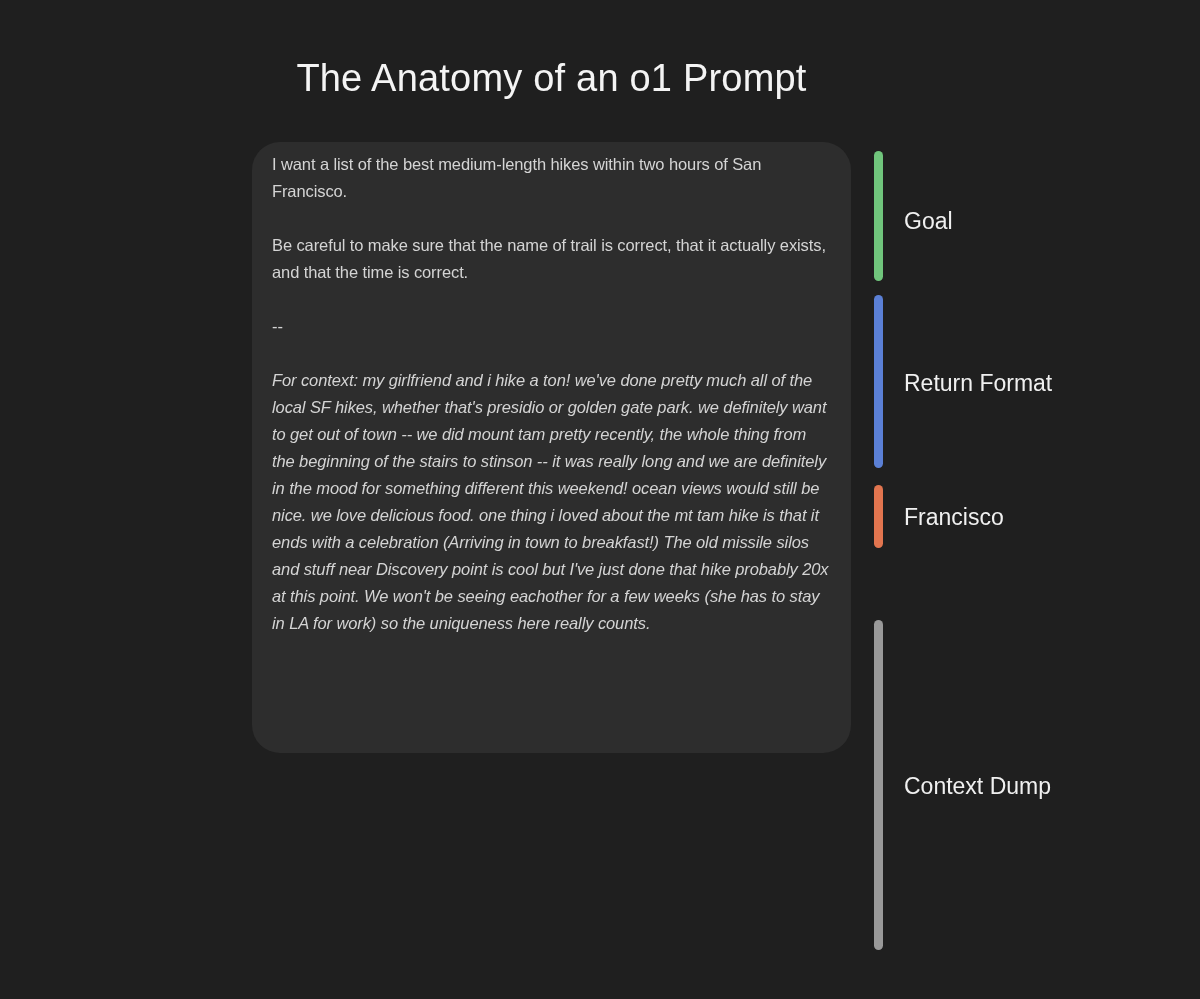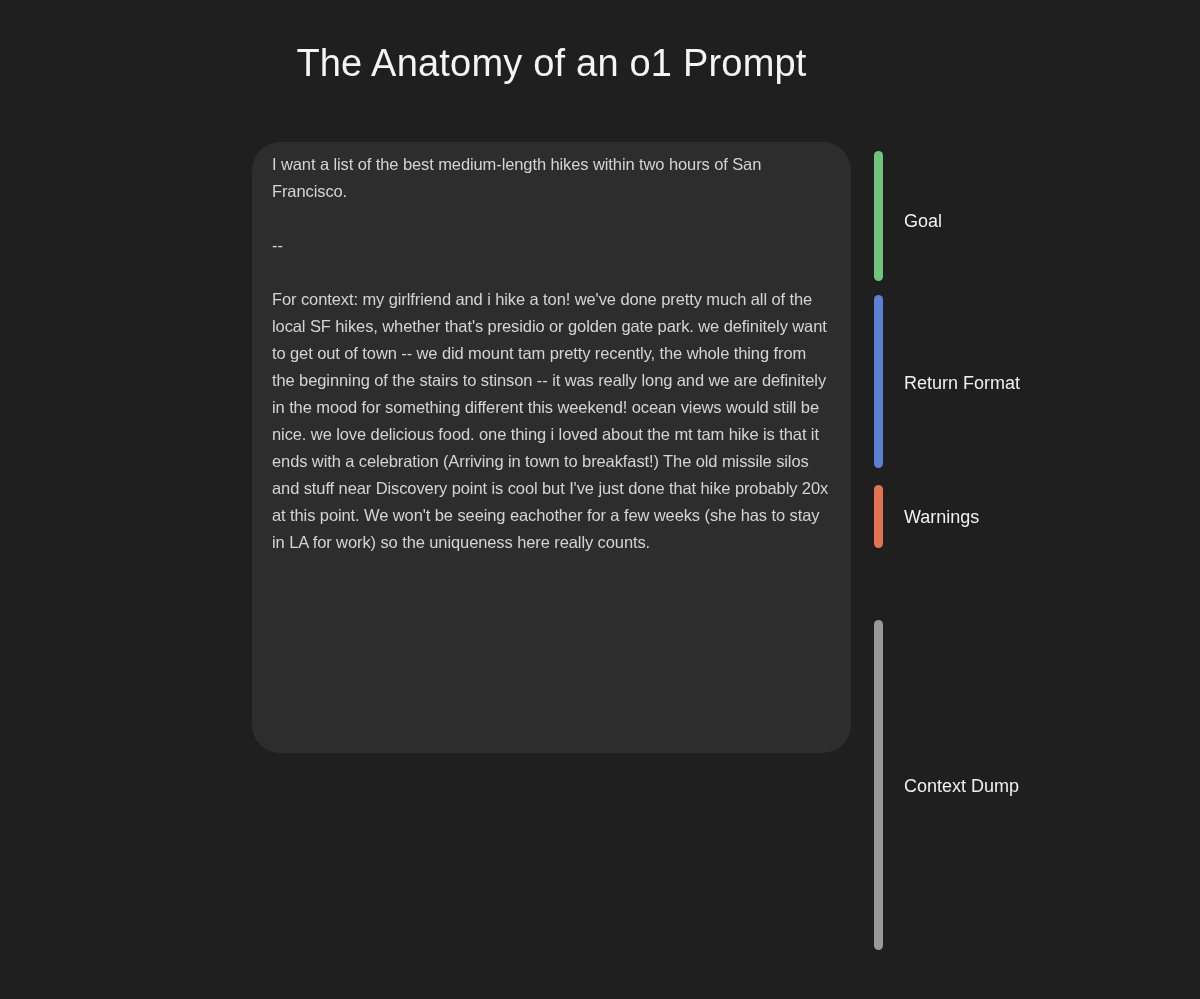--- a/index.html
+++ b/index.html
@@ -6,21 +6,21 @@
   html, body { width: 1200px; height: 999px; }
   body {
     position: relative;
     background: #1f1f1f;
     font-family: "Liberation Sans", sans-serif;
     overflow: hidden;
   }
   .title {
     position: absolute;
     left: 252px;
-    top: 40px;
+    top: 55px;
     width: 599px;
     text-align: center;
     font-size: 38px;
     line-height: 46px;
     font-weight: 500;
     color: #f4f4f4;
     letter-spacing: 0.2px;
   }
   .prompt-card {
     position: absolute;
@@ -33,21 +33,21 @@
     padding: 9px 20px 10px 20px;
     overflow: hidden;
   }
   .prompt-card p {
     font-size: 16.5px;
     line-height: 27px;
     letter-spacing: -0.1px;
     color: #d4d4d4;
     margin: 0 0 27px 0;
   }
-  .prompt-card p:last-child { margin-bottom: 0; }
+  .prompt-card p:last-child { margin-bottom: 0; font-style: italic; }
   .rail {
     position: absolute;
     left: 874px;
     top: 0;
     width: 326px;
     height: 999px;
   }
   .bar {
     position: absolute;
     left: 0;
@@ -55,47 +55,48 @@
     border-radius: 5px;
     background: #888;
   }
   .bar-goal     { top: 151px; height: 130px; }
   .bar-format   { top: 295px; height: 173px; }
   .bar-warnings { top: 485px; height: 63px; }
   .bar-context  { top: 620px; height: 330px; }
   .ann-label {
     position: absolute;
     left: 30px;
-    font-size: 18px;
+    font-size: 23px;
     line-height: 26px;
     font-weight: 500;
     color: #f0f0f0;
     white-space: nowrap;
   }
   .label-goal     { top: 208px; }
   .label-format   { top: 370px; }
   .label-warnings { top: 504px; }
   .label-context  { top: 773px; }
 </style>
 </head>
 <body style="background-color: rgb(31, 31, 31);">
 
 <h1 class="title">The Anatomy of an o1 Prompt</h1>
 
 <div class="prompt-card" style="background-color: rgb(45, 45, 45);">
   <p>I want a list of the best medium-length hikes within two hours of San Francisco.</p>
+  <p>Be careful to make sure that the name of trail is correct, that it actually exists, and that the time is correct.</p>
   <p>--</p>
   <p>For context: my girlfriend and i hike a ton! we've done pretty much all of the local SF hikes, whether that's presidio or golden gate park. we definitely want to get out of town -- we did mount tam pretty recently, the whole thing from the beginning of the stairs to stinson -- it was really long and we are definitely in the mood for something different this weekend! ocean views would still be nice. we love delicious food. one thing i loved about the mt tam hike is that it ends with a celebration (Arriving in town to breakfast!) The old missile silos and stuff near Discovery point is cool but I've just done that hike probably 20x at this point. We won't be seeing eachother for a few weeks (she has to stay in LA for work) so the uniqueness here really counts.</p>
 </div>
 
 <div class="rail">
   <div class="bar bar-goal" style="background-color: rgb(112, 197, 124);"></div>
   <div class="ann-label label-goal">Goal</div>
 
   <div class="bar bar-format" style="background-color: rgb(91, 128, 214);"></div>
   <div class="ann-label label-format">Return Format</div>
 
   <div class="bar bar-warnings" style="background-color: rgb(226, 117, 79);"></div>
-  <div class="ann-label label-warnings">Warnings</div>
+  <div class="ann-label label-warnings">Francisco</div>
 
   <div class="bar bar-context" style="background-color: rgb(153, 153, 153);"></div>
   <div class="ann-label label-context">Context Dump</div>
 </div>
 
 </body></html>

